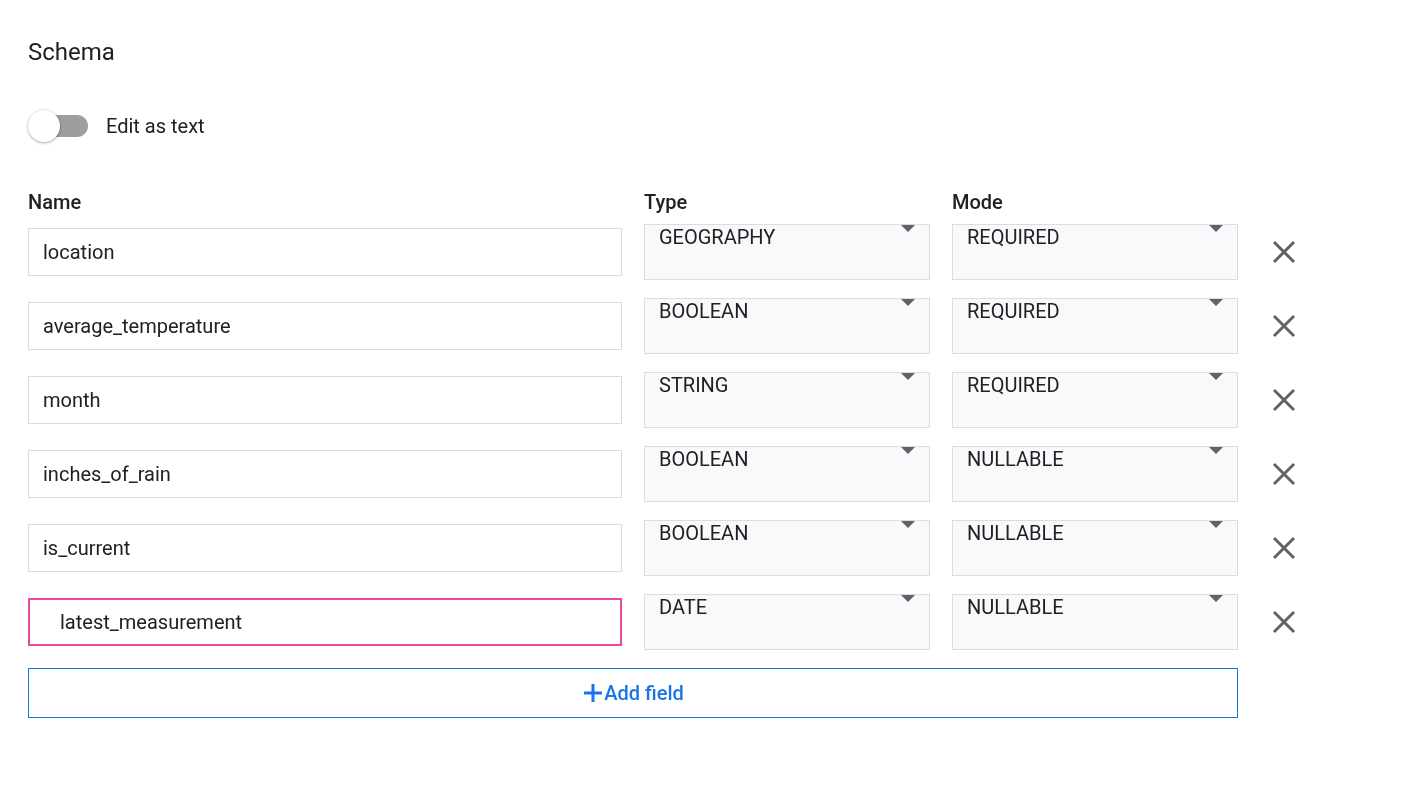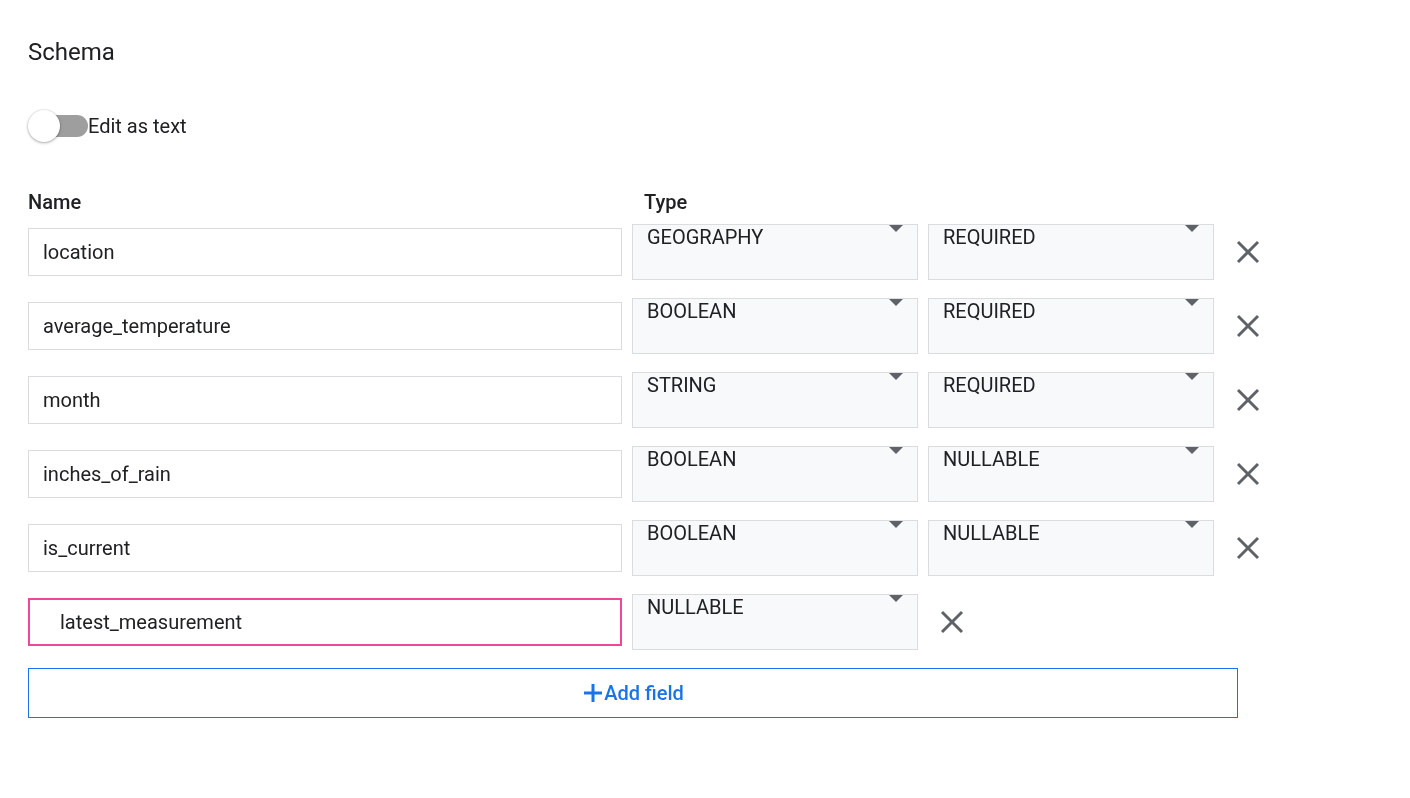--- a/index.html
+++ b/index.html
@@ -15,20 +15,21 @@
     }
     .section-title {
       font-size: 24px;
       font-weight: 400;
       color: #202124;
       margin-bottom: 48px;
     }
     .toggle-row {
       display: flex;
       align-items: center;
+      gap: 18px;
       margin-bottom: 52px;
     }
     .toggle {
       position: relative;
       width: 60px;
       height: 22px;
       cursor: pointer;
     }
     .toggle-track {
       position: absolute;
@@ -75,21 +76,21 @@
       width: 286px;
     }
     .col-mode {
       width: 286px;
     }
     .col-delete {
       width: 48px;
     }
     .field-row {
       display: flex;
-      gap: 10px;
+      gap: 22px;
       margin-bottom: 18px;
       align-items: center;
     }
     .name-input {
       width: 594px;
       height: 48px;
       border: 1px solid #dadce0;
       padding: 0 14px;
       font-size: 20px;
       color: #202124;
@@ -178,20 +179,21 @@
     <div class="toggle-track"></div>
     <div class="toggle-thumb"></div>
   </div>
   <span class="toggle-label">Edit as text</span>
 </div>
 
 <div class="schema-grid">
   <div class="header-row">
     <div class="header-cell col-name">Name</div>
     <div class="header-cell col-type">Type</div>
+    <div class="header-cell col-mode">Mode</div>
     <div class="header-cell col-delete"></div>
   </div>
 
   <div class="fields-container" id="fields-container">
   <div class="field-row">
         <input type="text" class="name-input" value="location" style="">
         <div class="select-box">
           <span class="select-value">GEOGRAPHY</span>
           <div class="select-arrow"></div>
         </div>
@@ -269,20 +271,24 @@
         </div>
         <button class="delete-btn">
           <svg class="delete-icon" viewBox="0 0 28 28">
             <line x1="4" y1="4" x2="24" y2="24"></line>
             <line x1="24" y1="4" x2="4" y2="24"></line>
           </svg>
         </button>
       </div>
       <div class="field-row">
         <input type="text" class="name-input active" value="latest_measurement" style="">
+        <div class="select-box">
+          <span class="select-value">DATE</span>
+          <div class="select-arrow"></div>
+        </div>
         <div class="select-box">
           <span class="select-value">NULLABLE</span>
           <div class="select-arrow"></div>
         </div>
         <button class="delete-btn">
           <svg class="delete-icon" viewBox="0 0 28 28">
             <line x1="4" y1="4" x2="24" y2="24"></line>
             <line x1="24" y1="4" x2="4" y2="24"></line>
           </svg>
         </button>

